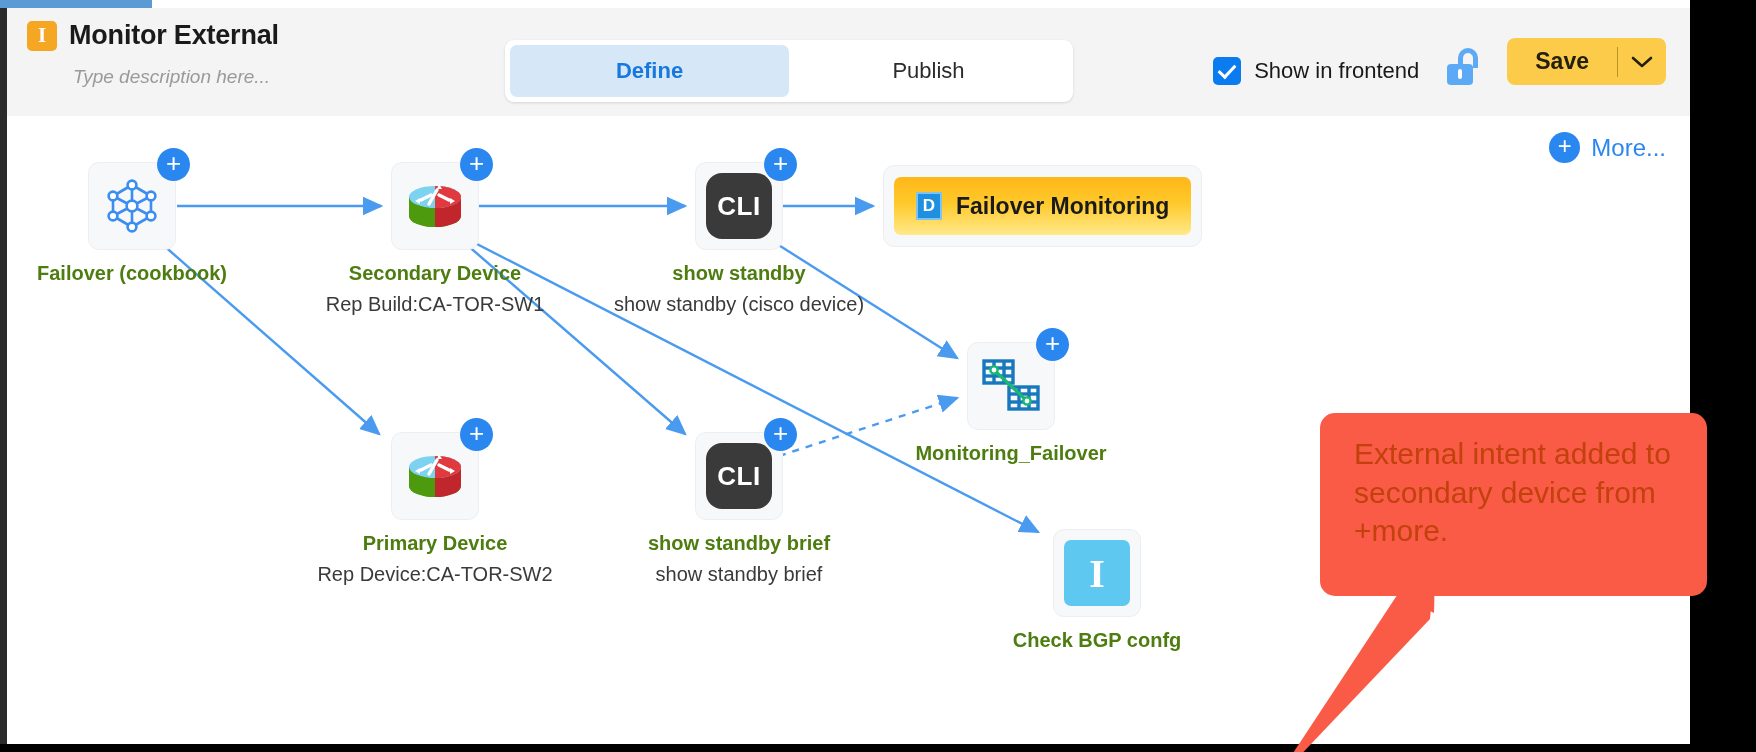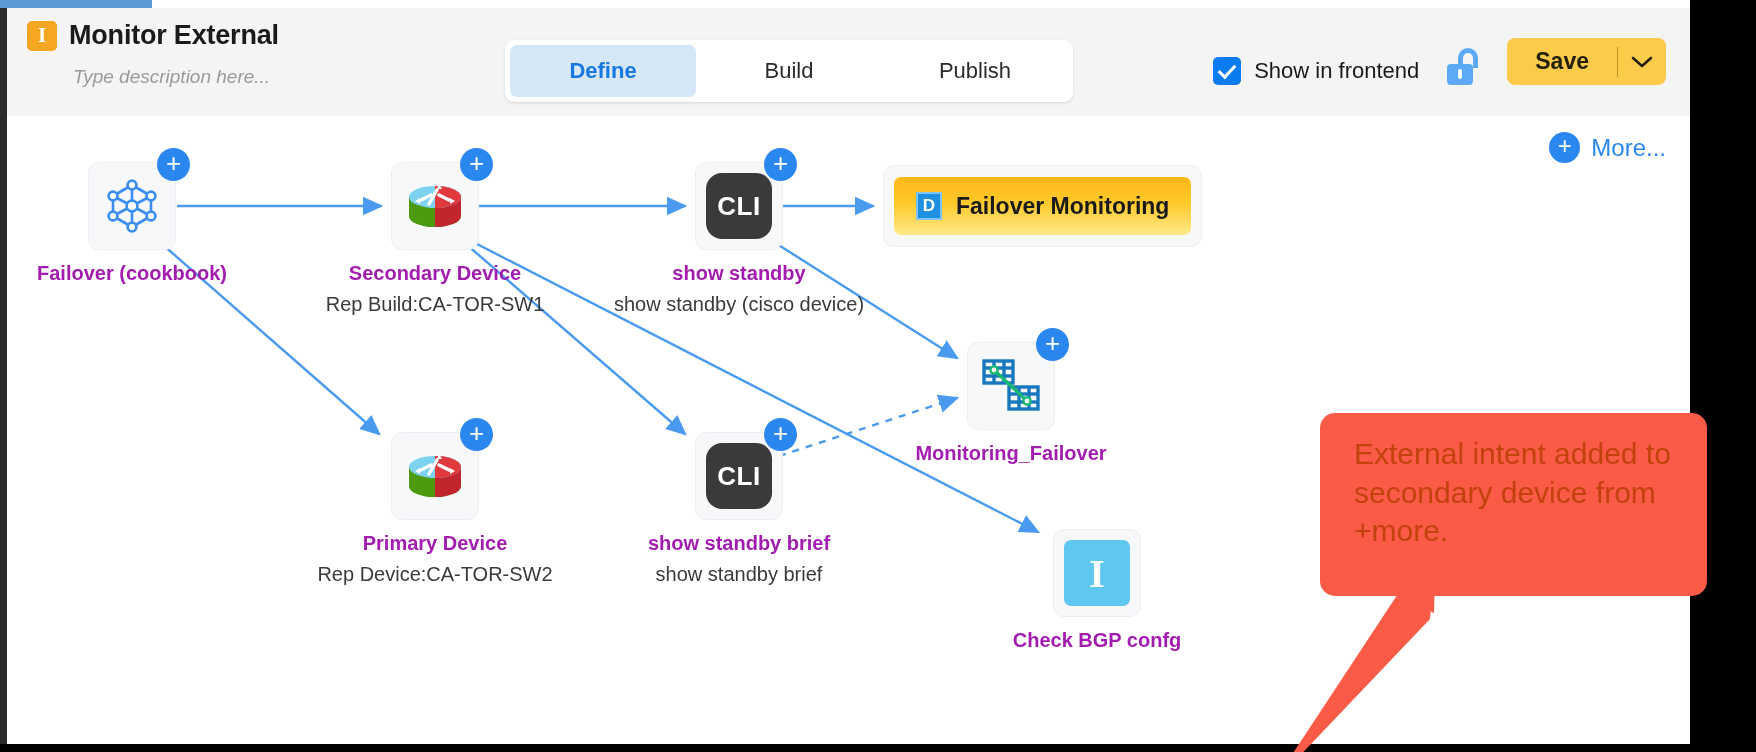--- a/index.html
+++ b/index.html
@@ -56,21 +56,21 @@
   #edges{position:absolute;left:0;top:0;width:1683px;height:628px;}
 
   .node{position:absolute;}
   .nodebox{width:88px;height:88px;border-radius:11px;background:#f7f8fa;border:1px solid #eceef2;
            display:flex;align-items:center;justify-content:center;box-sizing:border-box;cursor:pointer;}
   .plus{position:absolute;right:-14px;top:-14px;width:33px;height:33px;border-radius:50%;
         background:#2b87f0;color:#fff;display:flex;align-items:center;justify-content:center;
         font-size:26px;line-height:1;font-weight:400;cursor:pointer;}
   .plus span{margin-top:-3px;}
   .nlabel{position:absolute;left:50%;transform:translateX(-50%);white-space:nowrap;
-          font-size:20px;font-weight:700;color:#a21caf;}
+          font-size:20px;font-weight:700;color:#4d7c0f;}
   .nsub{position:absolute;left:50%;transform:translateX(-50%);white-space:nowrap;
         font-size:20px;color:#3a3a3a;text-align:center;}
 
   
   .cli{width:66px;height:66px;border-radius:16px;background:#3a3a3a;color:#fff;
        display:flex;align-items:center;justify-content:center;font-size:26px;font-weight:700;letter-spacing:.5px;}
   .ibox{width:66px;height:66px;border-radius:7px;background:#5fc8f0;color:#fff;
        display:flex;align-items:center;justify-content:center;font-family:"Liberation Serif",serif;
        font-size:40px;font-weight:700;}
 
@@ -113,21 +113,20 @@
     <div class="title-block">
       <div class="title-row">
         <div class="i-badge">I</div>
         <div class="title-text">Monitor External</div>
       </div>
       <div class="desc">Type description here...</div>
     </div>
 
     <div id="tabs">
       <div class="tab active">Define</div>
-      <div class="tab">Build</div>
       <div class="tab">Publish</div>
     </div>
 
     <div id="rightctl">
       <div class="chk-wrap">
         <div class="chkbox"></div>
         <div class="chk-label">Show in frontend</div>
       </div>
       <div class="lock">
         <div class="shackle"></div>

